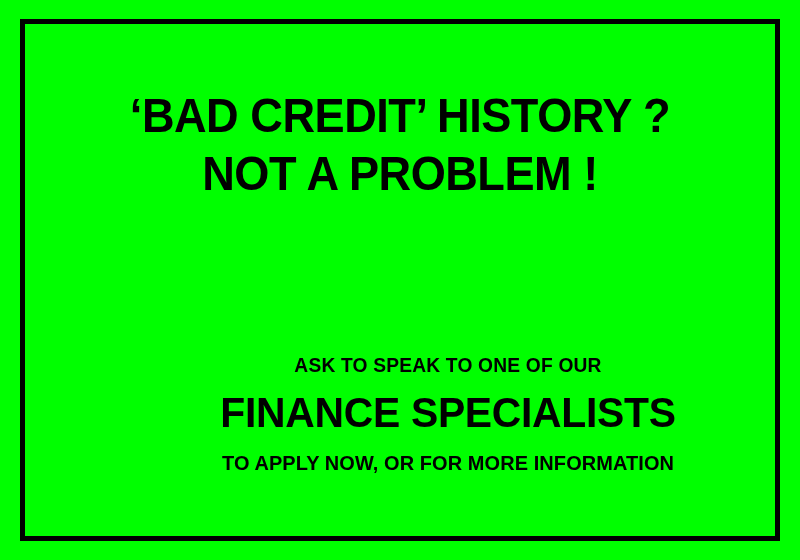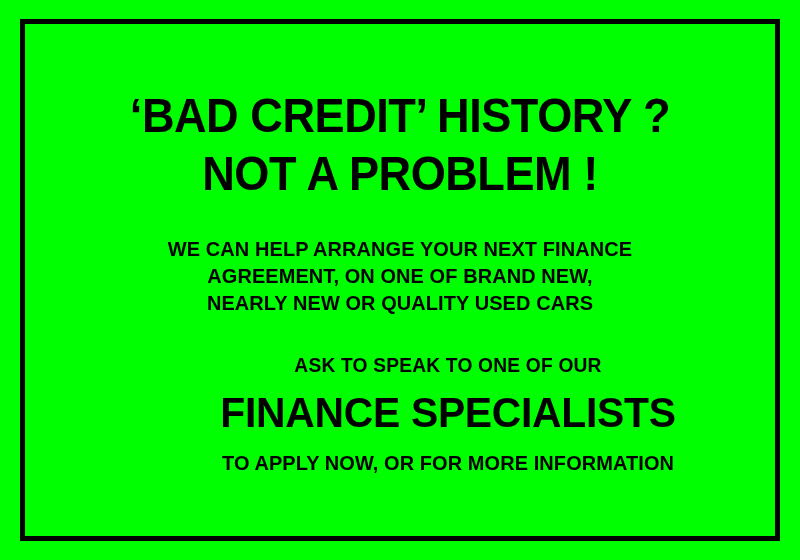--- a/index.html
+++ b/index.html
@@ -120,25 +120,20 @@
 
   <div id="frame"></div>
 
   <div id="content">
 
     <div id="headline">
       <span class="line headline-line">‘BAD CREDIT’ HISTORY ?</span>
       <span class="line headline-line">NOT A PROBLEM !</span>
     </div>
 
-    <div id="body-block">
-      <span class="line body-line">WE CAN HELP ARRANGE YOUR NEXT FINANCE</span>
-      <span class="line body-line">AGREEMENT, ON ONE OF BRAND NEW,</span>
-      <span class="line body-line">NEARLY NEW OR QUALITY USED CARS</span>
-    </div>
 
     <div id="cta-block">
       <span class="line cta-kicker">ASK TO SPEAK TO ONE OF OUR</span>
       <span class="line cta-headline">FINANCE SPECIALISTS</span>
       <span class="line cta-footer">TO APPLY NOW, OR FOR MORE INFORMATION</span>
     </div>
 
   </div>
 </div>
 

